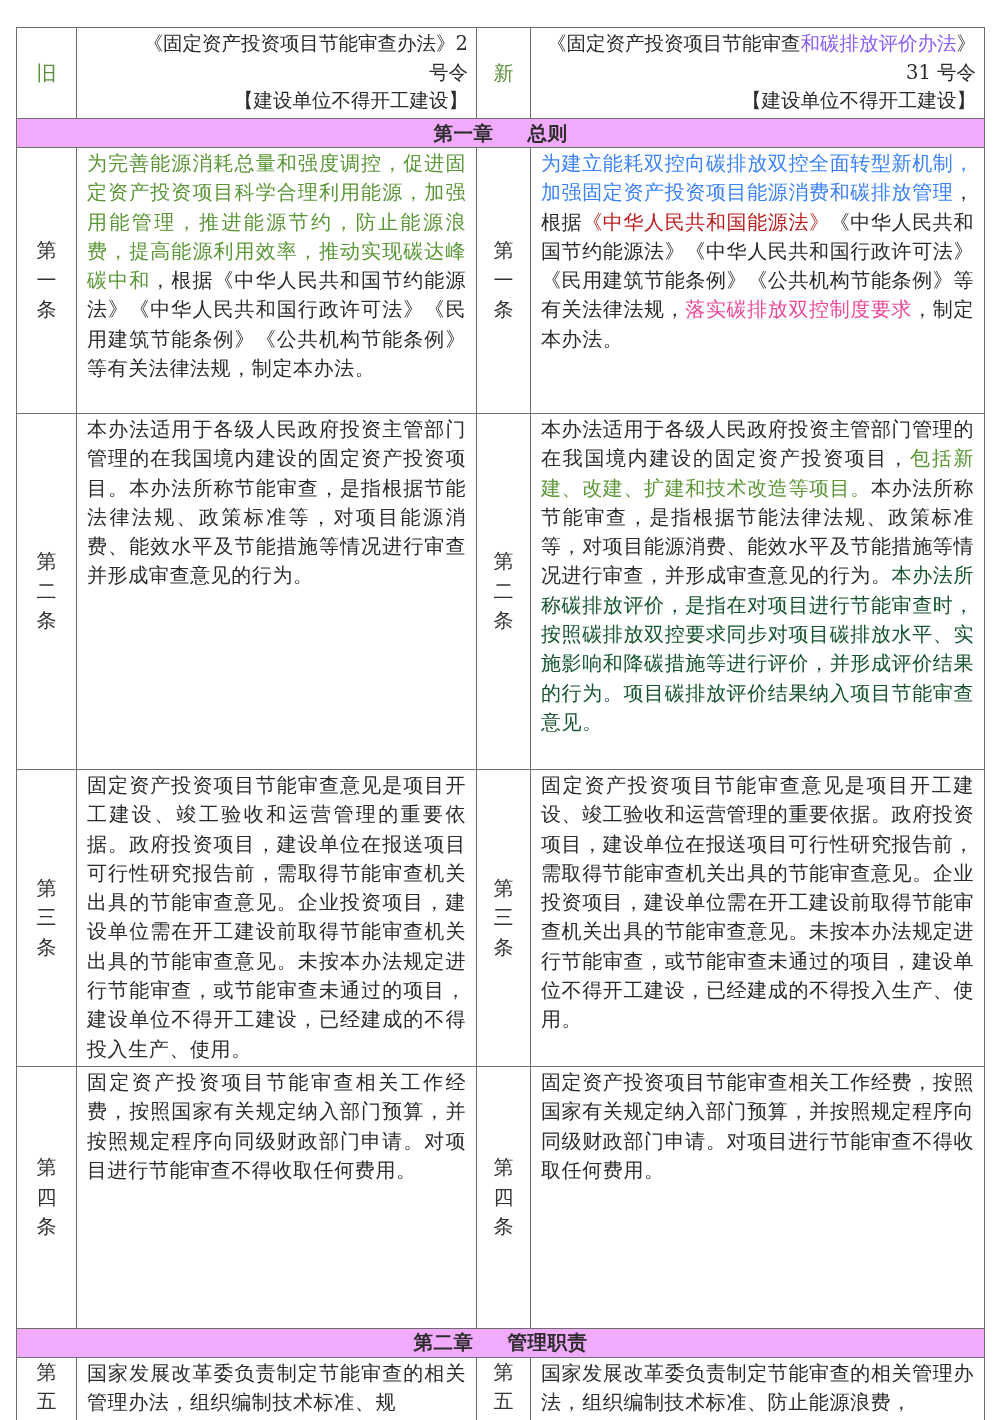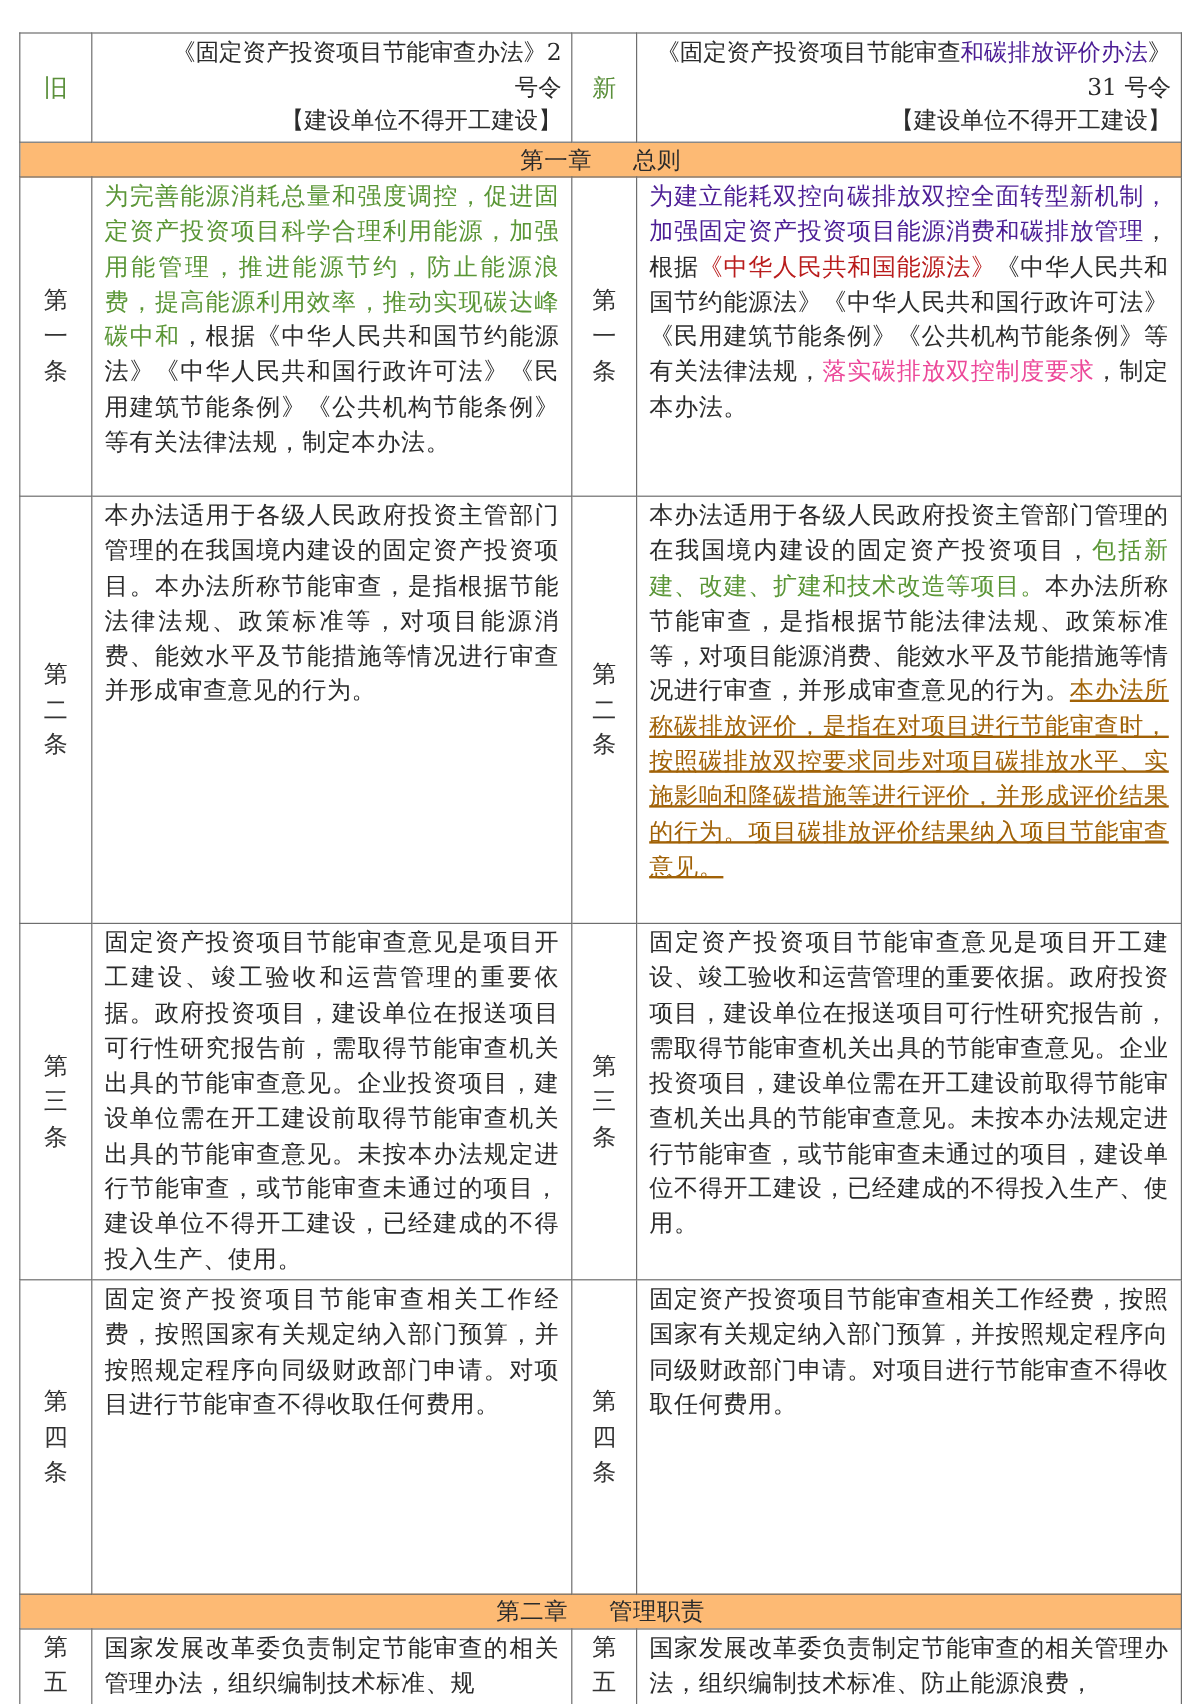--- a/index.html
+++ b/index.html
@@ -5,23 +5,23 @@
   html, body { margin: 0; padding: 0; background: #ffffff; }
   body { width: 1000px; height: 1420px; overflow: hidden; position: relative;
          font-family: "DejaVu Serif", "Liberation Serif", serif; color: #2b2b2b; }
   .doc { position: absolute; left: 16px; top: 27px; width: 968px; }
   table { border-collapse: collapse; width: 968px; table-layout: fixed; }
   td { border: 1.5px solid #6e6e6e; padding: 0; vertical-align: top; }
   col.c1 { width: 60px; } col.c2 { width: 400px; } col.c3 { width: 54px; } col.c4 { width: 454px; }
   .hdr td { height: 86px; vertical-align: middle; text-align: center; }
   .hdr .label { color: #5a8f3a; font-size: 20px; }
   .hdr .title { font-size: 19.5px; line-height: 28.5px; padding: 2px 8px; text-align: right; }
-  .green { color: #4c1d95; }
-  .chapter td { background: #fdba74; height: 28px; text-align: center; vertical-align: middle;
-                font-size: 19.5px; letter-spacing: 0.5px; }
+  .green { color: #8b5cf6; }
+  .chapter td { background: #f0abfc; height: 28px; text-align: center; vertical-align: middle;
+                font-size: 19.5px; letter-spacing: 0.5px; font-weight: bold; }
   .chapter .gap { display: inline-block; width: 34px; }
   .art-label { text-align: center; vertical-align: middle; font-size: 20px; line-height: 29.5px;
                color: #333; }
   .art-label span { display: block; }
   .text { font-size: 20px; line-height: 29.3px; padding: 1px 10px 2px 10px; text-align: justify;
           letter-spacing: 0.6px; word-break: break-all; margin-top: 10px; }
   .r1 td { height: 262px; }
   .r2 td { height: 352px; }
   .r3 td { height: 290px; }
   .r4 td { height: 258px; }
@@ -65,36 +65,36 @@
             <span>第</span>
             <span>一</span>
             <span>条</span>
           </td>
     <td class="text"><span class="green" style="color: rgb(90, 150, 54);">为完善能源消耗总量和强度调控，促进固定资产投资项目科学合理利用能源，加强用能管理，推进能源节约，防止能源浪费，提高能源利用效率，推动实现碳达峰碳中和</span><span>，根据《中华人民共和国节约能源法》《中华人民共和国行政许可法》《民用建筑节能条例》《公共机构节能条例》等有关法律法规，制定本办法。</span></td>
     <td class="art-label">
             <span>第</span>
             <span>一</span>
             <span>条</span>
           </td>
-    <td class="text"><span class="green" style="color: #4c1d95;">为建立能耗双控向碳排放双控全面转型新机制，加强固定资产投资项目能源消费和碳排放管理</span><span>，根据</span><span class="green" style="color: #b91c1c;">《中华人民共和国能源法》</span><span>《中华人民共和国节约能源法》《中华人民共和国行政许可法》《民用建筑节能条例》《公共机构节能条例》等有关法律法规，</span><span class="green" style="color: #ec4899;">落实碳排放双控制度要求</span><span>，制定本办法。</span></td>
+    <td class="text"><span class="green" style="color: #3b82f6;">为建立能耗双控向碳排放双控全面转型新机制，加强固定资产投资项目能源消费和碳排放管理</span><span>，根据</span><span class="green" style="color: #b91c1c;">《中华人民共和国能源法》</span><span>《中华人民共和国节约能源法》《中华人民共和国行政许可法》《民用建筑节能条例》《公共机构节能条例》等有关法律法规，</span><span class="green" style="color: #ec4899;">落实碳排放双控制度要求</span><span>，制定本办法。</span></td>
   </tr>
 
   <tr class="r2">
     <td class="art-label">
             <span>第</span>
             <span>二</span>
             <span>条</span>
           </td>
     <td class="text"><span>本办法适用于各级人民政府投资主管部门管理的在我国境内建设的固定资产投资项目。本办法所称节能审查，是指根据节能法律法规、政策标准等，对项目能源消费、能效水平及节能措施等情况进行审查并形成审查意见的行为。</span></td>
     <td class="art-label">
             <span>第</span>
             <span>二</span>
             <span>条</span>
           </td>
-    <td class="text"><span>本办法适用于各级人民政府投资主管部门管理的在我国境内建设的固定资产投资项目，</span><span class="green" style="color: rgb(90, 150, 54);">包括新建、改建、扩建和技术改造等项目。</span><span>本办法所称节能审查，是指根据节能法律法规、政策标准等，对项目能源消费、能效水平及节能措施等情况进行审查，并形成审查意见的行为。</span><span class="green" style="color: #a16207; text-decoration: underline;">本办法所称碳排放评价，是指在对项目进行节能审查时，按照碳排放双控要求同步对项目碳排放水平、实施影响和降碳措施等进行评价，并形成评价结果的行为。项目碳排放评价结果纳入项目节能审查意见。</span></td>
+    <td class="text"><span>本办法适用于各级人民政府投资主管部门管理的在我国境内建设的固定资产投资项目，</span><span class="green" style="color: rgb(90, 150, 54);">包括新建、改建、扩建和技术改造等项目。</span><span>本办法所称节能审查，是指根据节能法律法规、政策标准等，对项目能源消费、能效水平及节能措施等情况进行审查，并形成审查意见的行为。</span><span class="green" style="color: #14532d;">本办法所称碳排放评价，是指在对项目进行节能审查时，按照碳排放双控要求同步对项目碳排放水平、实施影响和降碳措施等进行评价，并形成评价结果的行为。项目碳排放评价结果纳入项目节能审查意见。</span></td>
   </tr>
 
   <tr class="r3">
     <td class="art-label">
             <span>第</span>
             <span>三</span>
             <span>条</span>
           </td>
     <td class="text"><span>固定资产投资项目节能审查意见是项目开工建设、竣工验收和运营管理的重要依据。政府投资项目，建设单位在报送项目可行性研究报告前，需取得节能审查机关出具的节能审查意见。企业投资项目，建设单位需在开工建设前取得节能审查机关出具的节能审查意见。未按本办法规定进行节能审查，或节能审查未通过的项目，建设单位不得开工建设，已经建成的不得投入生产、使用。</span></td>
     <td class="art-label">

